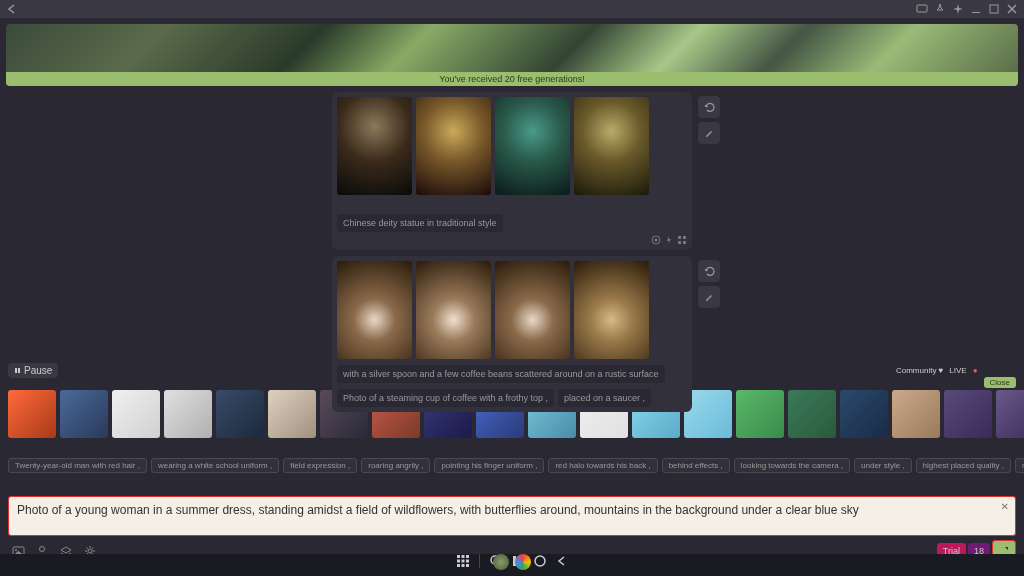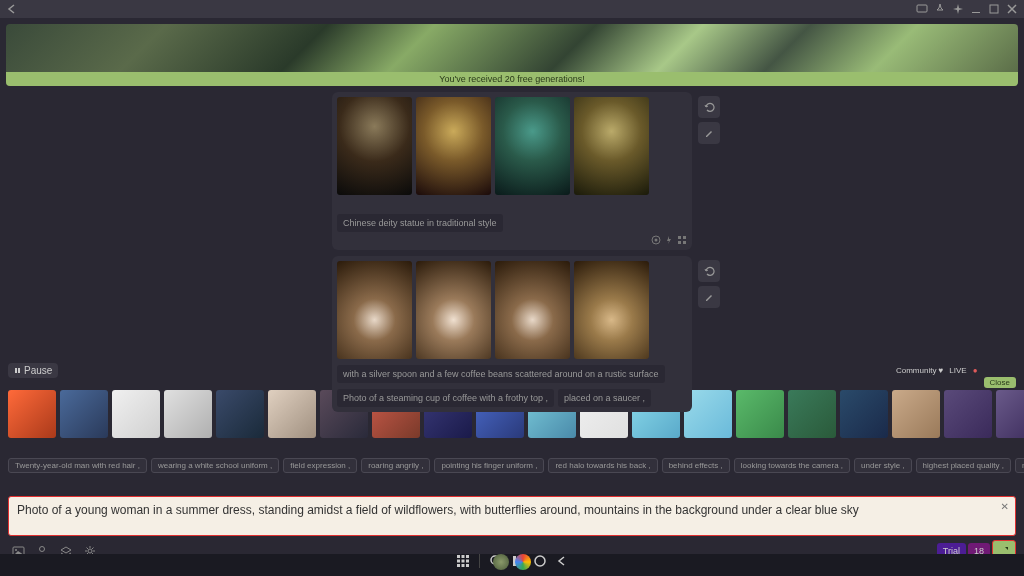--- a/index.html
+++ b/index.html
@@ -69,21 +69,21 @@
 .tag { background: #32303b; border: 1px solid #4a4853; border-radius: 3px; padding: 2px 6px; font-size: 8px; color: #999; white-space: nowrap; flex-shrink: 0; }
 
 .prompt-area { padding: 3px 8px; }
 .prompt-box { background: #f5efe5; border-radius: 3px; padding: 6px 8px; position: relative; border: 1.5px solid #e03030; height: 40px; }
 .prompt-text { font-size: 12px; color: #333; }
 .prompt-x { position: absolute; right: 6px; top: 4px; font-size: 10px; color: #777; }
 .tool-row { display: flex; align-items: center; margin-top: 4px; gap: 4px; }
 .tool-icon { width: 20px; height: 16px; display: flex; align-items: center; justify-content: center; }
 .tool-icon svg { width: 13px; height: 13px; fill: #888; }
 .tool-right { margin-left: auto; display: flex; gap: 2px; align-items: center; }
-.trial-badge { background: #4c1d95; color: #ccc; padding: 3px 6px; border-radius: 3px; font-size: 9px; }
+.trial-badge { background: #be185d; color: #ccc; padding: 3px 6px; border-radius: 3px; font-size: 9px; }
 .count-badge { background: #701a75; color: #ccc; padding: 3px 6px; border-radius: 3px; font-size: 9px; }
 .gen-btn { width: 24px; height: 22px; background: #9abe6e; border-radius: 3px; display: flex; align-items: center; justify-content: center; border: 1.5px solid #e03030; }
 .gen-btn svg { width: 12px; height: 12px; fill: #2a3a1a; }
 
 .bottom-nav { background: #f5efe5; height: 30px; display: flex; align-items: center; justify-content: space-around; border-top: 1px solid #ddd; }
 .nav-item { display: flex; flex-direction: column; align-items: center; gap: 1px; }
 .nav-item svg { width: 12px; height: 12px; fill: #888; }
 .nav-item.active svg { fill: #333; }
 .nav-label { font-size: 7px; color: #888; }
 .nav-item.active .nav-label { color: #333; }

